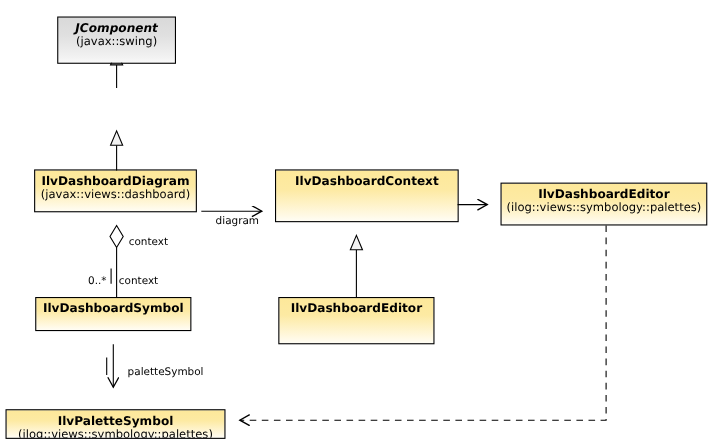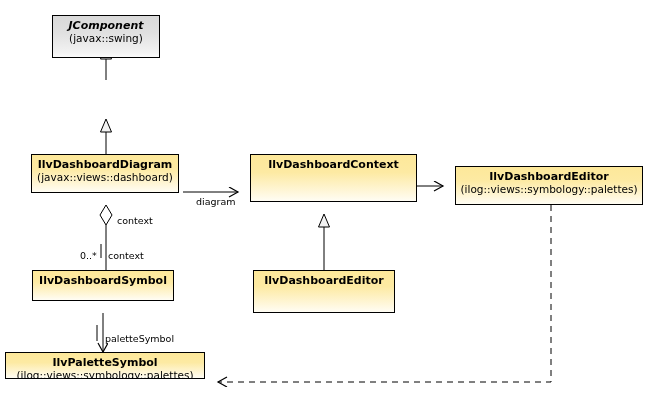--- a/index.html
+++ b/index.html
@@ -151,24 +151,24 @@
   <div class="uml-class" style="left:32px; top:270px; width:142px; height:31px;">
     <div class="uml-name">IlvDashboardSymbol</div>
     <div class="uml-pkg"></div>
   </div>
 
   <div class="uml-class" style="left:253px; top:270px; width:142px; height:43px;">
     <div class="uml-name">IlvDashboardEditor</div>
     <div class="uml-pkg"></div>
   </div>
 
-  <div class="uml-class" style="left:5px; top:352px; width:200px; height:27px;">
+  <div class="uml-class" style="left:5px; top:372px; width:200px; height:27px;">
     <div class="uml-name">IlvPaletteSymbol</div>
     <div class="uml-pkg">(ilog::views::symbology::palettes)</div>
   </div>
 
   <div class="edge-label" style="left:196px; top:196px;">diagram</div>
   <div class="edge-label" style="left:117px; top:215px;">context</div>
   <div class="edge-label" style="left:80px; top:250px;">0..*</div>
   <div class="edge-label" style="left:108px; top:250px;">context</div>
-  <div class="edge-label" style="left:105px; top:333px;text-align:right;">paletteSymbol</div>
+  <div class="edge-label" style="left:116px; top:333px;text-align:right;">paletteSymbol</div>
 
 </div>
 
 </body></html>

